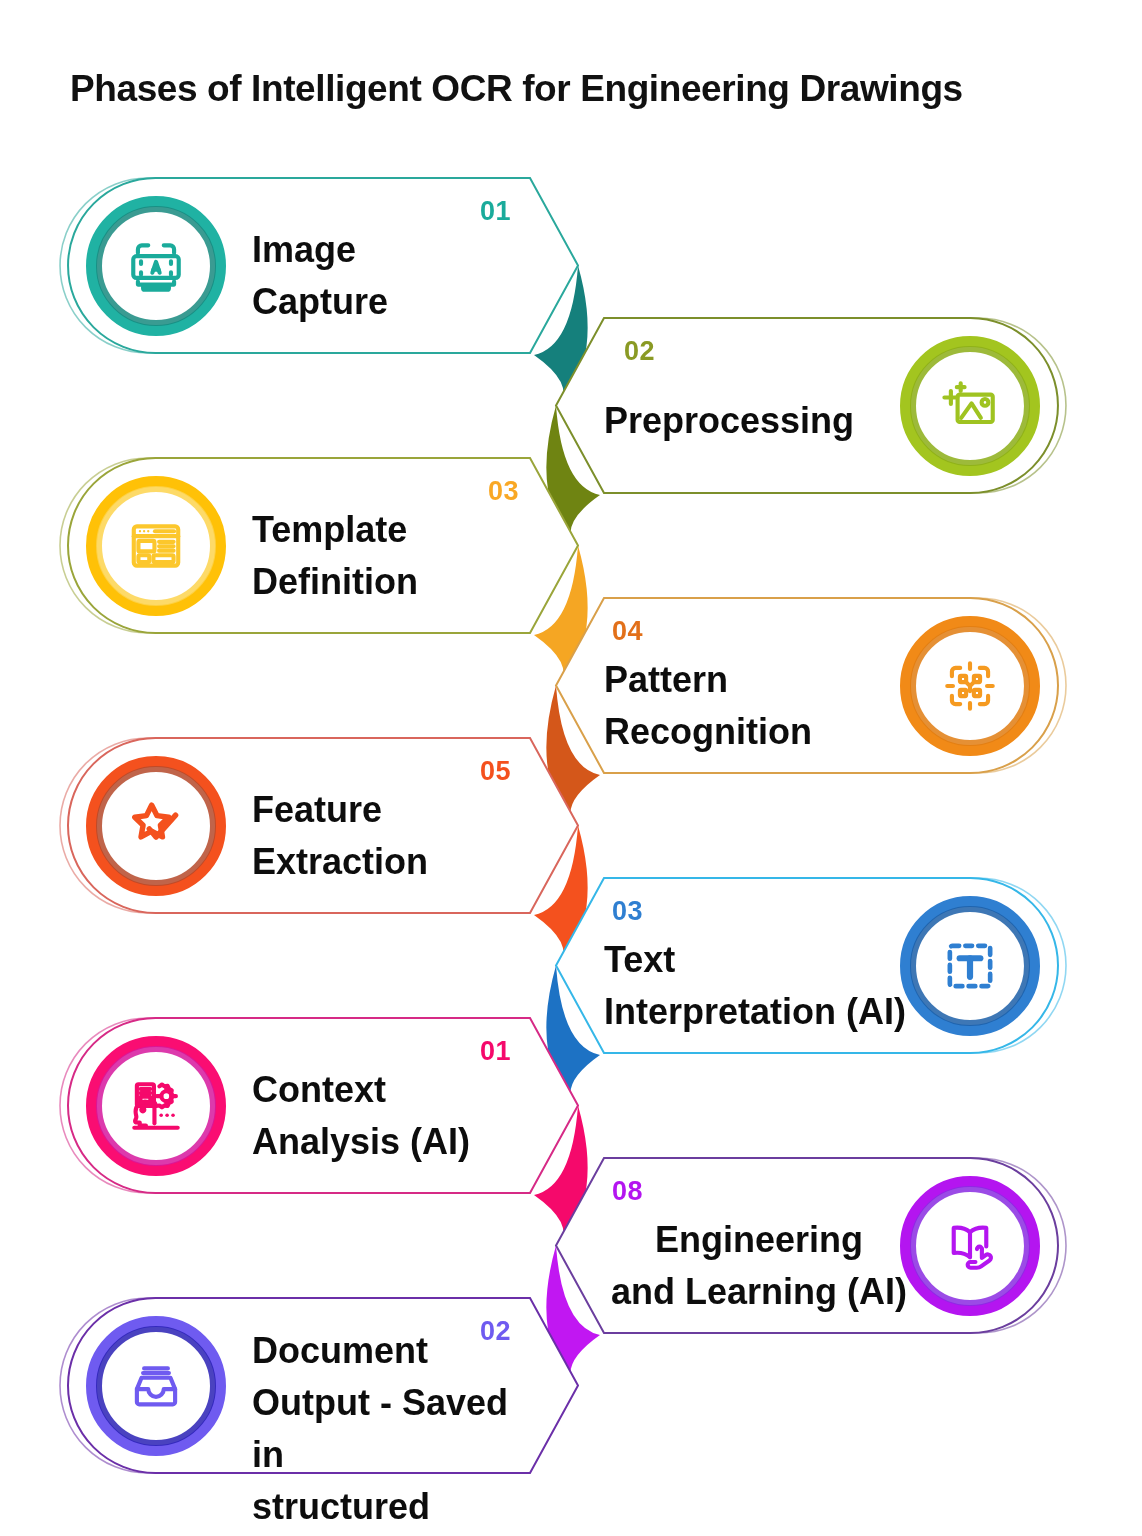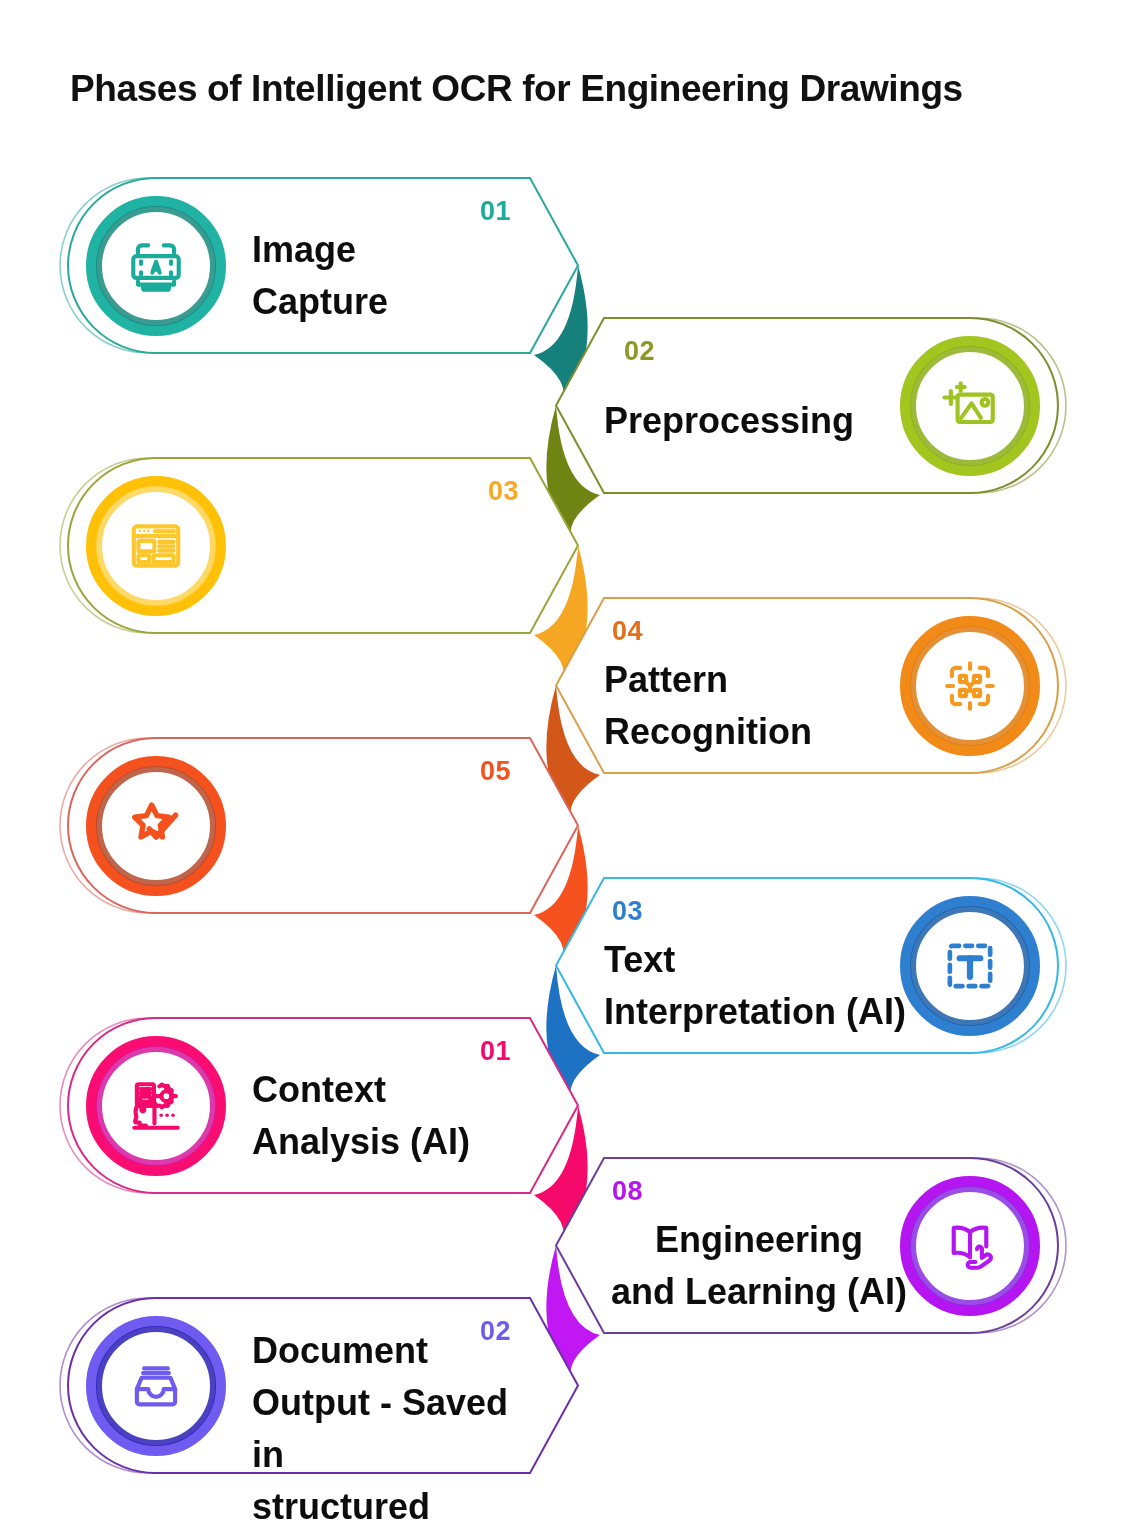--- a/index.html
+++ b/index.html
@@ -242,20 +242,22 @@
         <circle cx="9" cy="6.3" r="0.45" fill="#fcc72c" stroke="none"></circle>
         <path d="M11.6 6.3h7.4"></path>
         <rect x="5.2" y="10" width="6.2" height="4.1" rx="0.5"></rect>
         <path d="M13.2 10.4h5.6M13.2 12.1h5.6M13.2 13.8h5.6"></path>
         <rect x="5.2" y="15.6" width="4.2" height="2.6" rx="0.5"></rect>
         <rect x="11" y="15.6" width="7.8" height="2.6" rx="0.5"></rect>
       </g>
           </svg>
         </div>
         <div class="num" style="color: rgb(249, 168, 37); left: 488px; top: 476px;">03</div>
+        <div class="label" style="left: 252px; width: 290px; top: 503.5px;">Template
+Definition</div>
       </div>
       <div class="row" style="left: 0px; top: 0px; width: 1142px; height: 1536px; pointer-events: none;">
         <div class="circle" style="left: 900px; top: 615.5px; width: 140px; height: 140px; border: 11px solid rgb(241, 138, 23); pointer-events: auto;">
           <div class="inner-ring" style="inset: -1px; border: 6px solid rgb(224, 124, 18); opacity: 0.85;"></div>
           <svg width="62" height="62" viewBox="0 0 24 24">
             <g fill="none" stroke="#f59a20" stroke-width="1.6" stroke-linecap="round" stroke-linejoin="round">
         <path d="M5 8.2V6.4A1.4 1.4 0 0 1 6.4 5h1.8"></path>
         <path d="M19 8.2V6.4A1.4 1.4 0 0 0 17.6 5h-1.8"></path>
         <path d="M5 15.8v1.8A1.4 1.4 0 0 0 6.4 19h1.8"></path>
         <path d="M19 15.8v1.8A1.4 1.4 0 0 1 17.6 19h-1.8"></path>
@@ -276,20 +278,22 @@
         <div class="circle" style="left: 86px; top: 755.5px; width: 140px; height: 140px; border: 11px solid rgb(244, 81, 30); pointer-events: auto;">
           <div class="inner-ring" style="inset: -1px; border: 6px solid rgb(181, 73, 42); opacity: 0.85;"></div>
           <svg width="62" height="62" viewBox="0 0 24 24">
             <g fill="none" stroke="#f4511e" stroke-width="2.1" stroke-linecap="round" stroke-linejoin="round">
         <path d="M10.3 3.9 12.4 8l4.5.6-3.2 3.1.8 4.5-4.2-2.2-4.1 2.2.8-4.5L3.8 8.6 8.3 8z"></path>
         <path d="M9.4 13.1 12 16.3 19.6 7.8"></path>
       </g>
           </svg>
         </div>
         <div class="num" style="color: rgb(244, 81, 30); left: 480px; top: 756px;">05</div>
+        <div class="label" style="left: 252px; width: 290px; top: 783.5px;">Feature
+Extraction</div>
       </div>
       <div class="row" style="left: 0px; top: 0px; width: 1142px; height: 1536px; pointer-events: none;">
         <div class="circle" style="left: 900px; top: 895.5px; width: 140px; height: 140px; border: 11px solid rgb(47, 127, 209); pointer-events: auto;">
           <div class="inner-ring" style="inset: -1px; border: 6px solid rgb(28, 95, 168); opacity: 0.85;"></div>
           <svg width="62" height="62" viewBox="0 0 24 24">
             <g fill="none" stroke="#2f7fd1" stroke-width="1.8" stroke-linecap="round">
         <rect x="4.2" y="4.2" width="15.6" height="15.6" rx="1" stroke-dasharray="2.6 2.4"></rect>
         <path d="M8 9h8" stroke-width="2.4"></path>
               <path d="M12 9v7.2" stroke-width="2.4"></path>
       </g>

